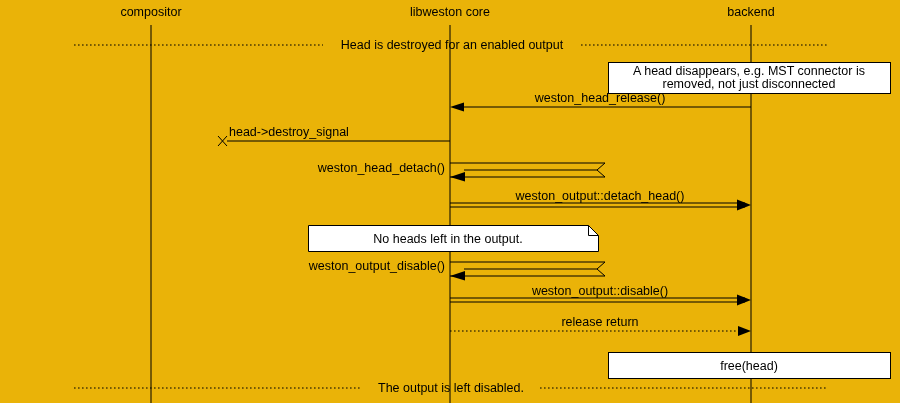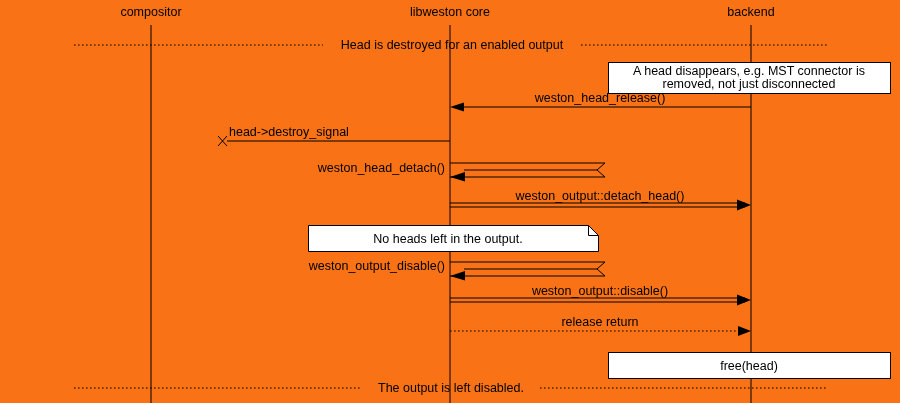--- a/index.html
+++ b/index.html
@@ -9,21 +9,21 @@
   }
   body {
     font-family: "Liberation Sans", sans-serif;
     color: #000000;
   }
   #diagram-root {
     position: relative;
     width: 900px;
     height: 403px;
     overflow: hidden;
-    background: #f97316;
+    background: #eab308;
   }
   #seq-svg {
     position: absolute;
     top: 0;
     left: 0;
     width: 900px;
     height: 403px;
   }
   .lifeline-label {
     font-size: 12.5px;

